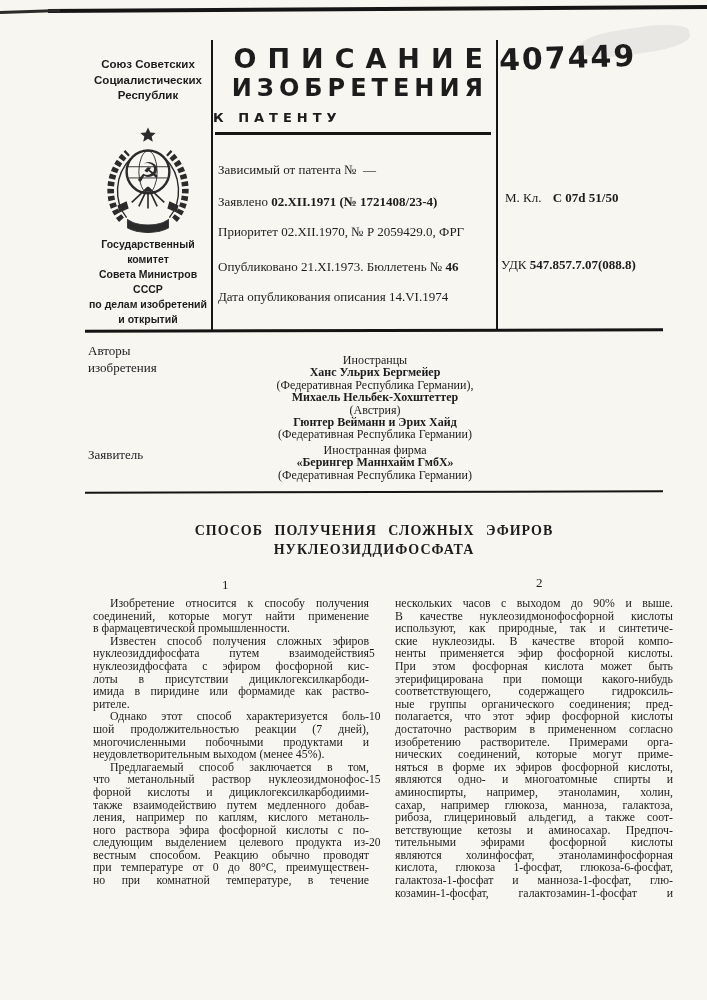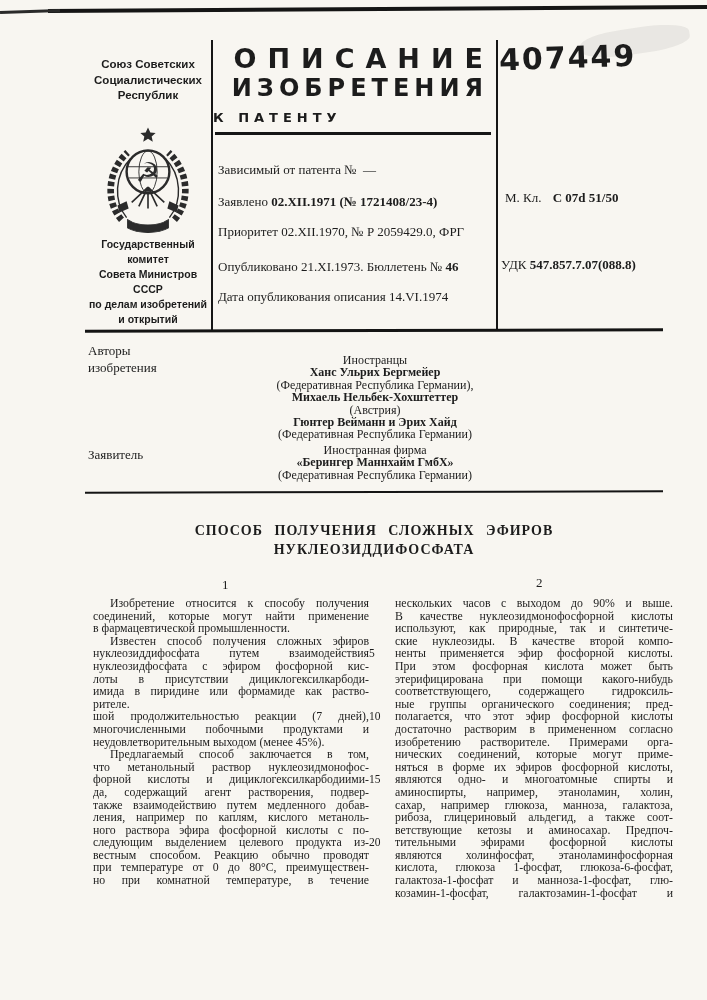--- a/index.html
+++ b/index.html
@@ -152,27 +152,27 @@
   <div class="col col-left">
       <div class="bline indent">Изобретение относится к способу получения</div>
       <div class="bline">соединений, которые могут найти применение</div>
       <div class="bline end">в фармацевтической промышленности.</div>
       <div class="bline indent">Известен способ получения сложных эфиров</div>
       <div class="bline">нуклеозиддифосфата путем взаимодействия</div>
       <div class="bline">нуклеозидфосфата с эфиром фосфорной кис-</div>
       <div class="bline">лоты в присутствии дициклогексилкарбоди-</div>
       <div class="bline">имида в пиридине или формамиде как раство-</div>
       <div class="bline end">рителе.</div>
+      <div class="bline indent">Однако этот способ характеризуется боль-</div>
       <div class="bline">шой продолжительностью реакции (7 дней),</div>
       <div class="bline">многочисленными побочными продуктами и</div>
       <div class="bline end">неудовлетворительным выходом (менее 45%).</div>
       <div class="bline indent">Предлагаемый способ заключается в том,</div>
       <div class="bline">что метанольный раствор нуклеозидмонофос-</div>
       <div class="bline">форной кислоты и дициклогексилкарбодиими-</div>
-      <div class="bline">да, содержащий агент растворения, подвер-</div>
       <div class="bline">также взаимодействию путем медленного добав-</div>
       <div class="bline">ления, например по каплям, кислого метаноль-</div>
       <div class="bline">ного раствора эфира фосфорной кислоты с по-</div>
       <div class="bline">следующим выделением целевого продукта из-</div>
       <div class="bline">вестным способом. Реакцию обычно проводят</div>
       <div class="bline">при температуре от 0 до 80°С, преимуществен-</div>
       <div class="bline">но при комнатной температуре, в течение</div>
     </div>
   <div class="col col-right">
       <div class="bline">нескольких часов с выходом до 90% и выше.</div>

